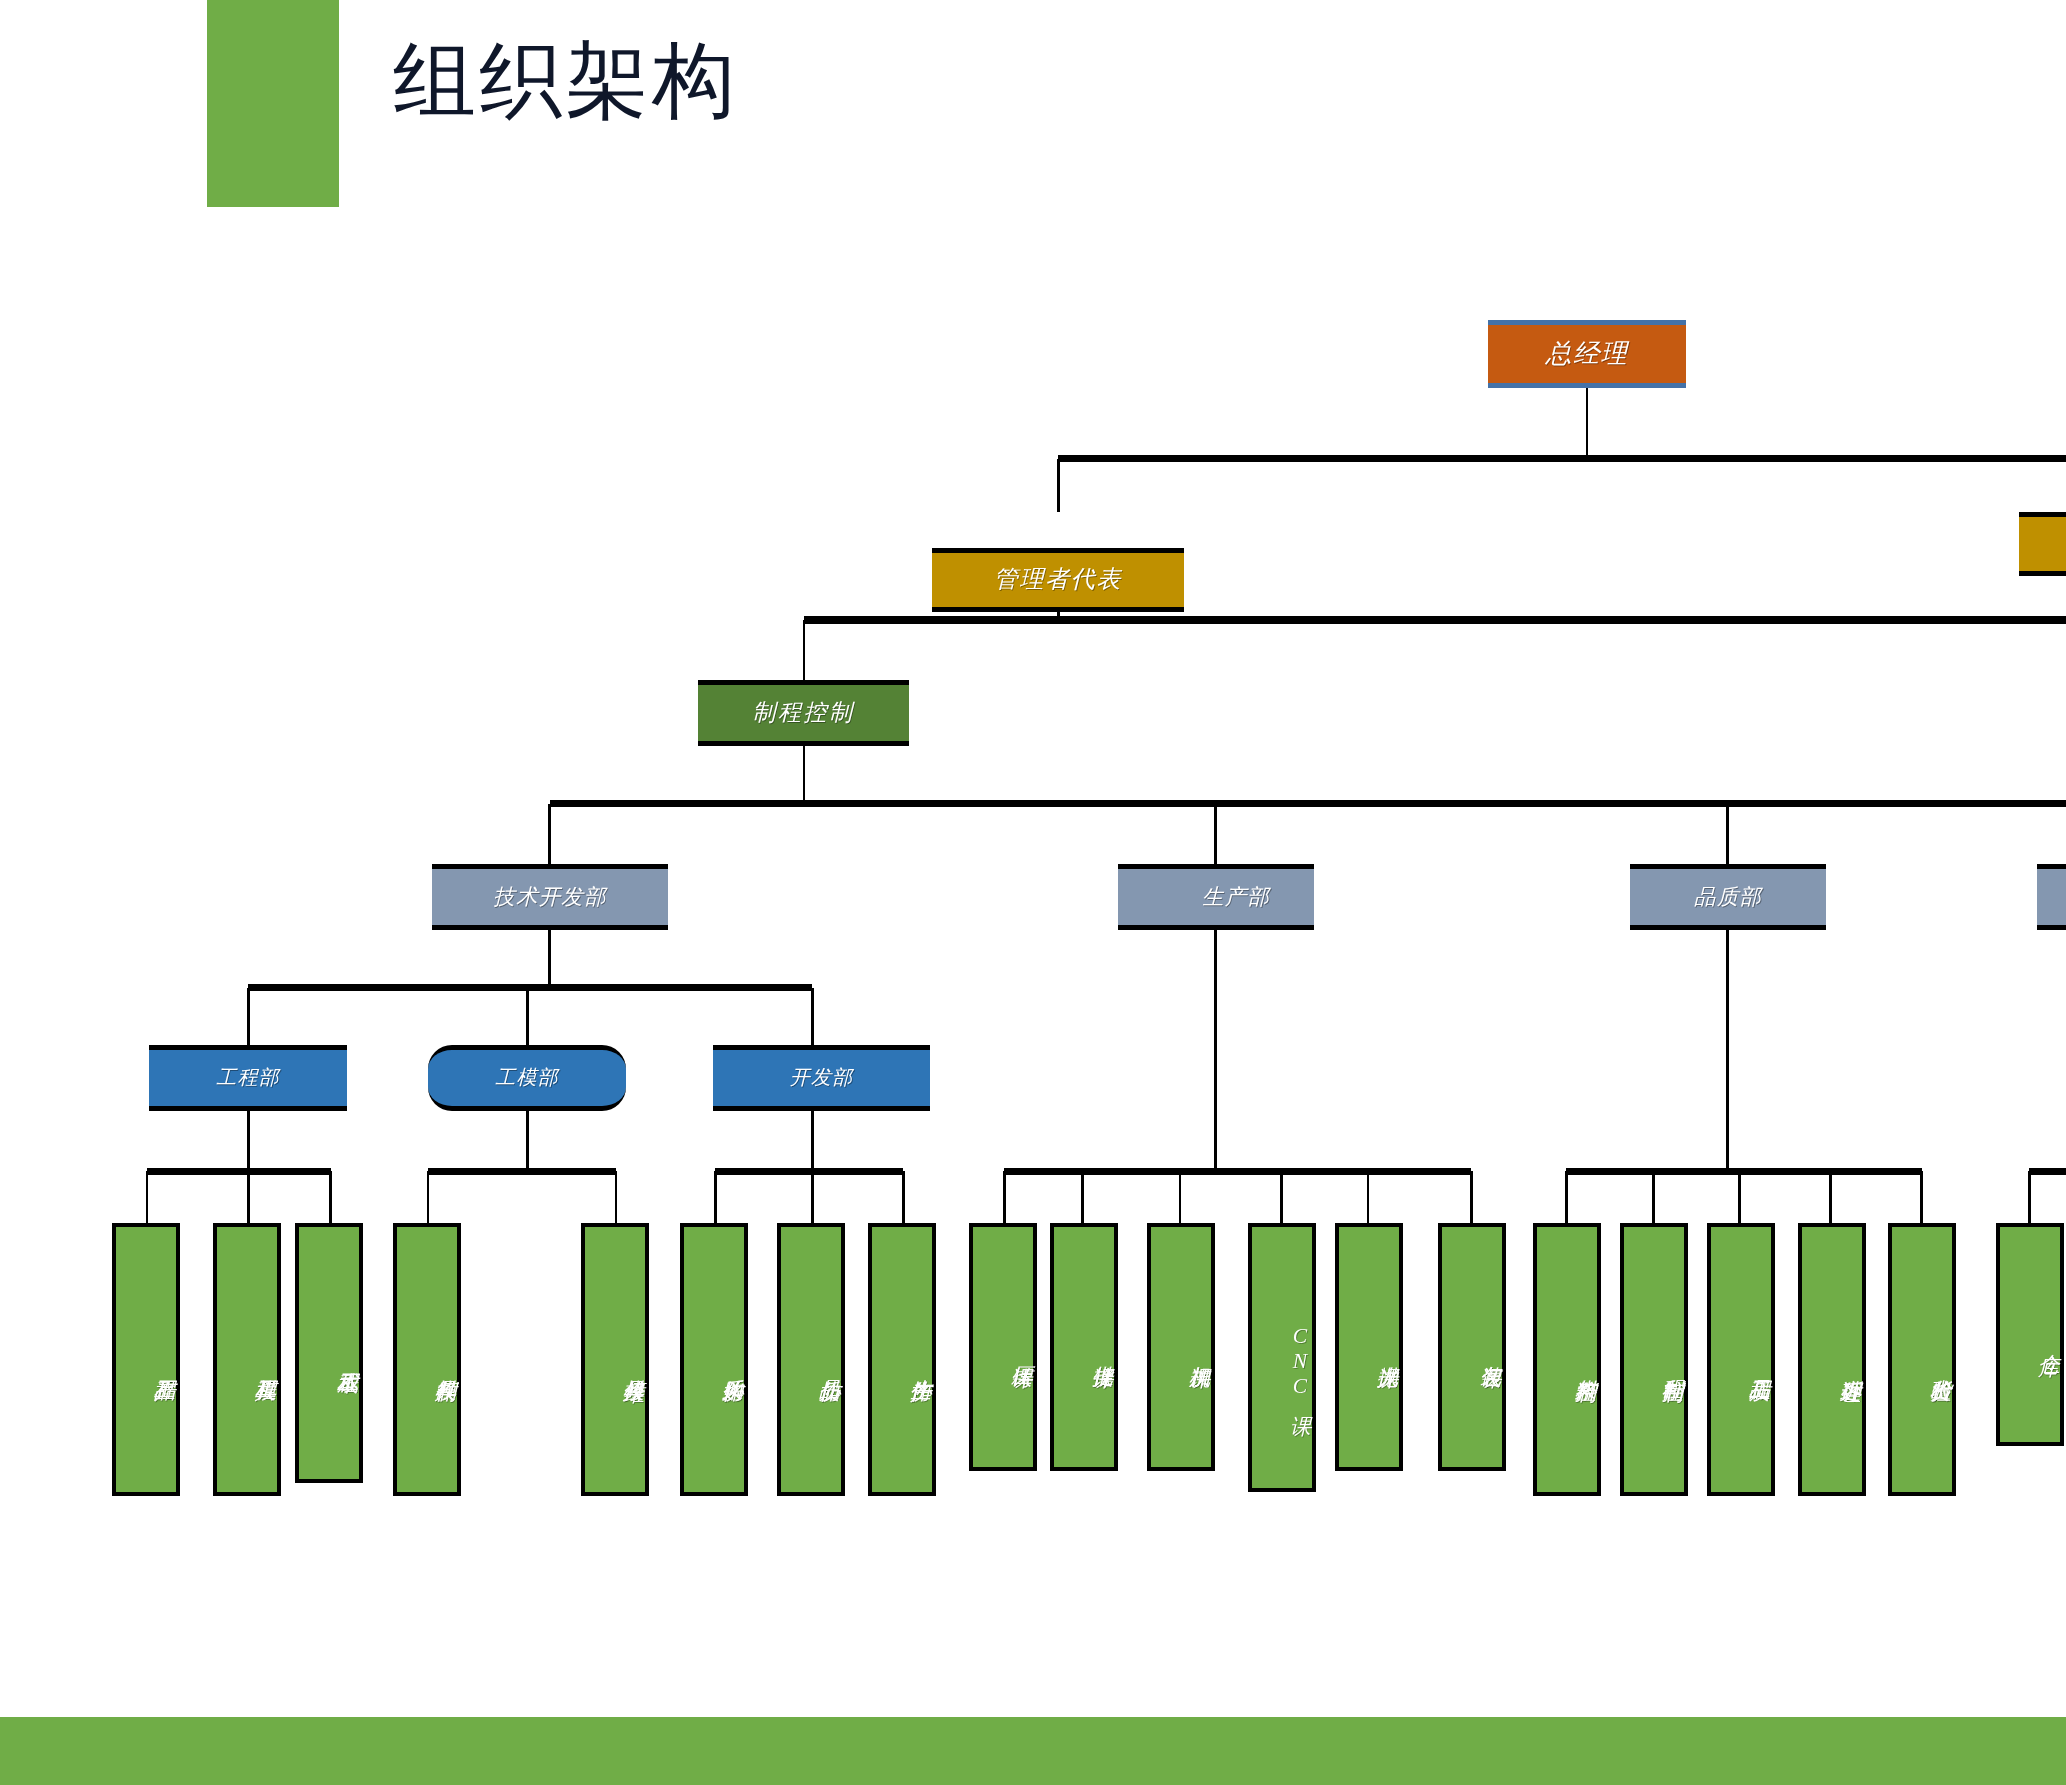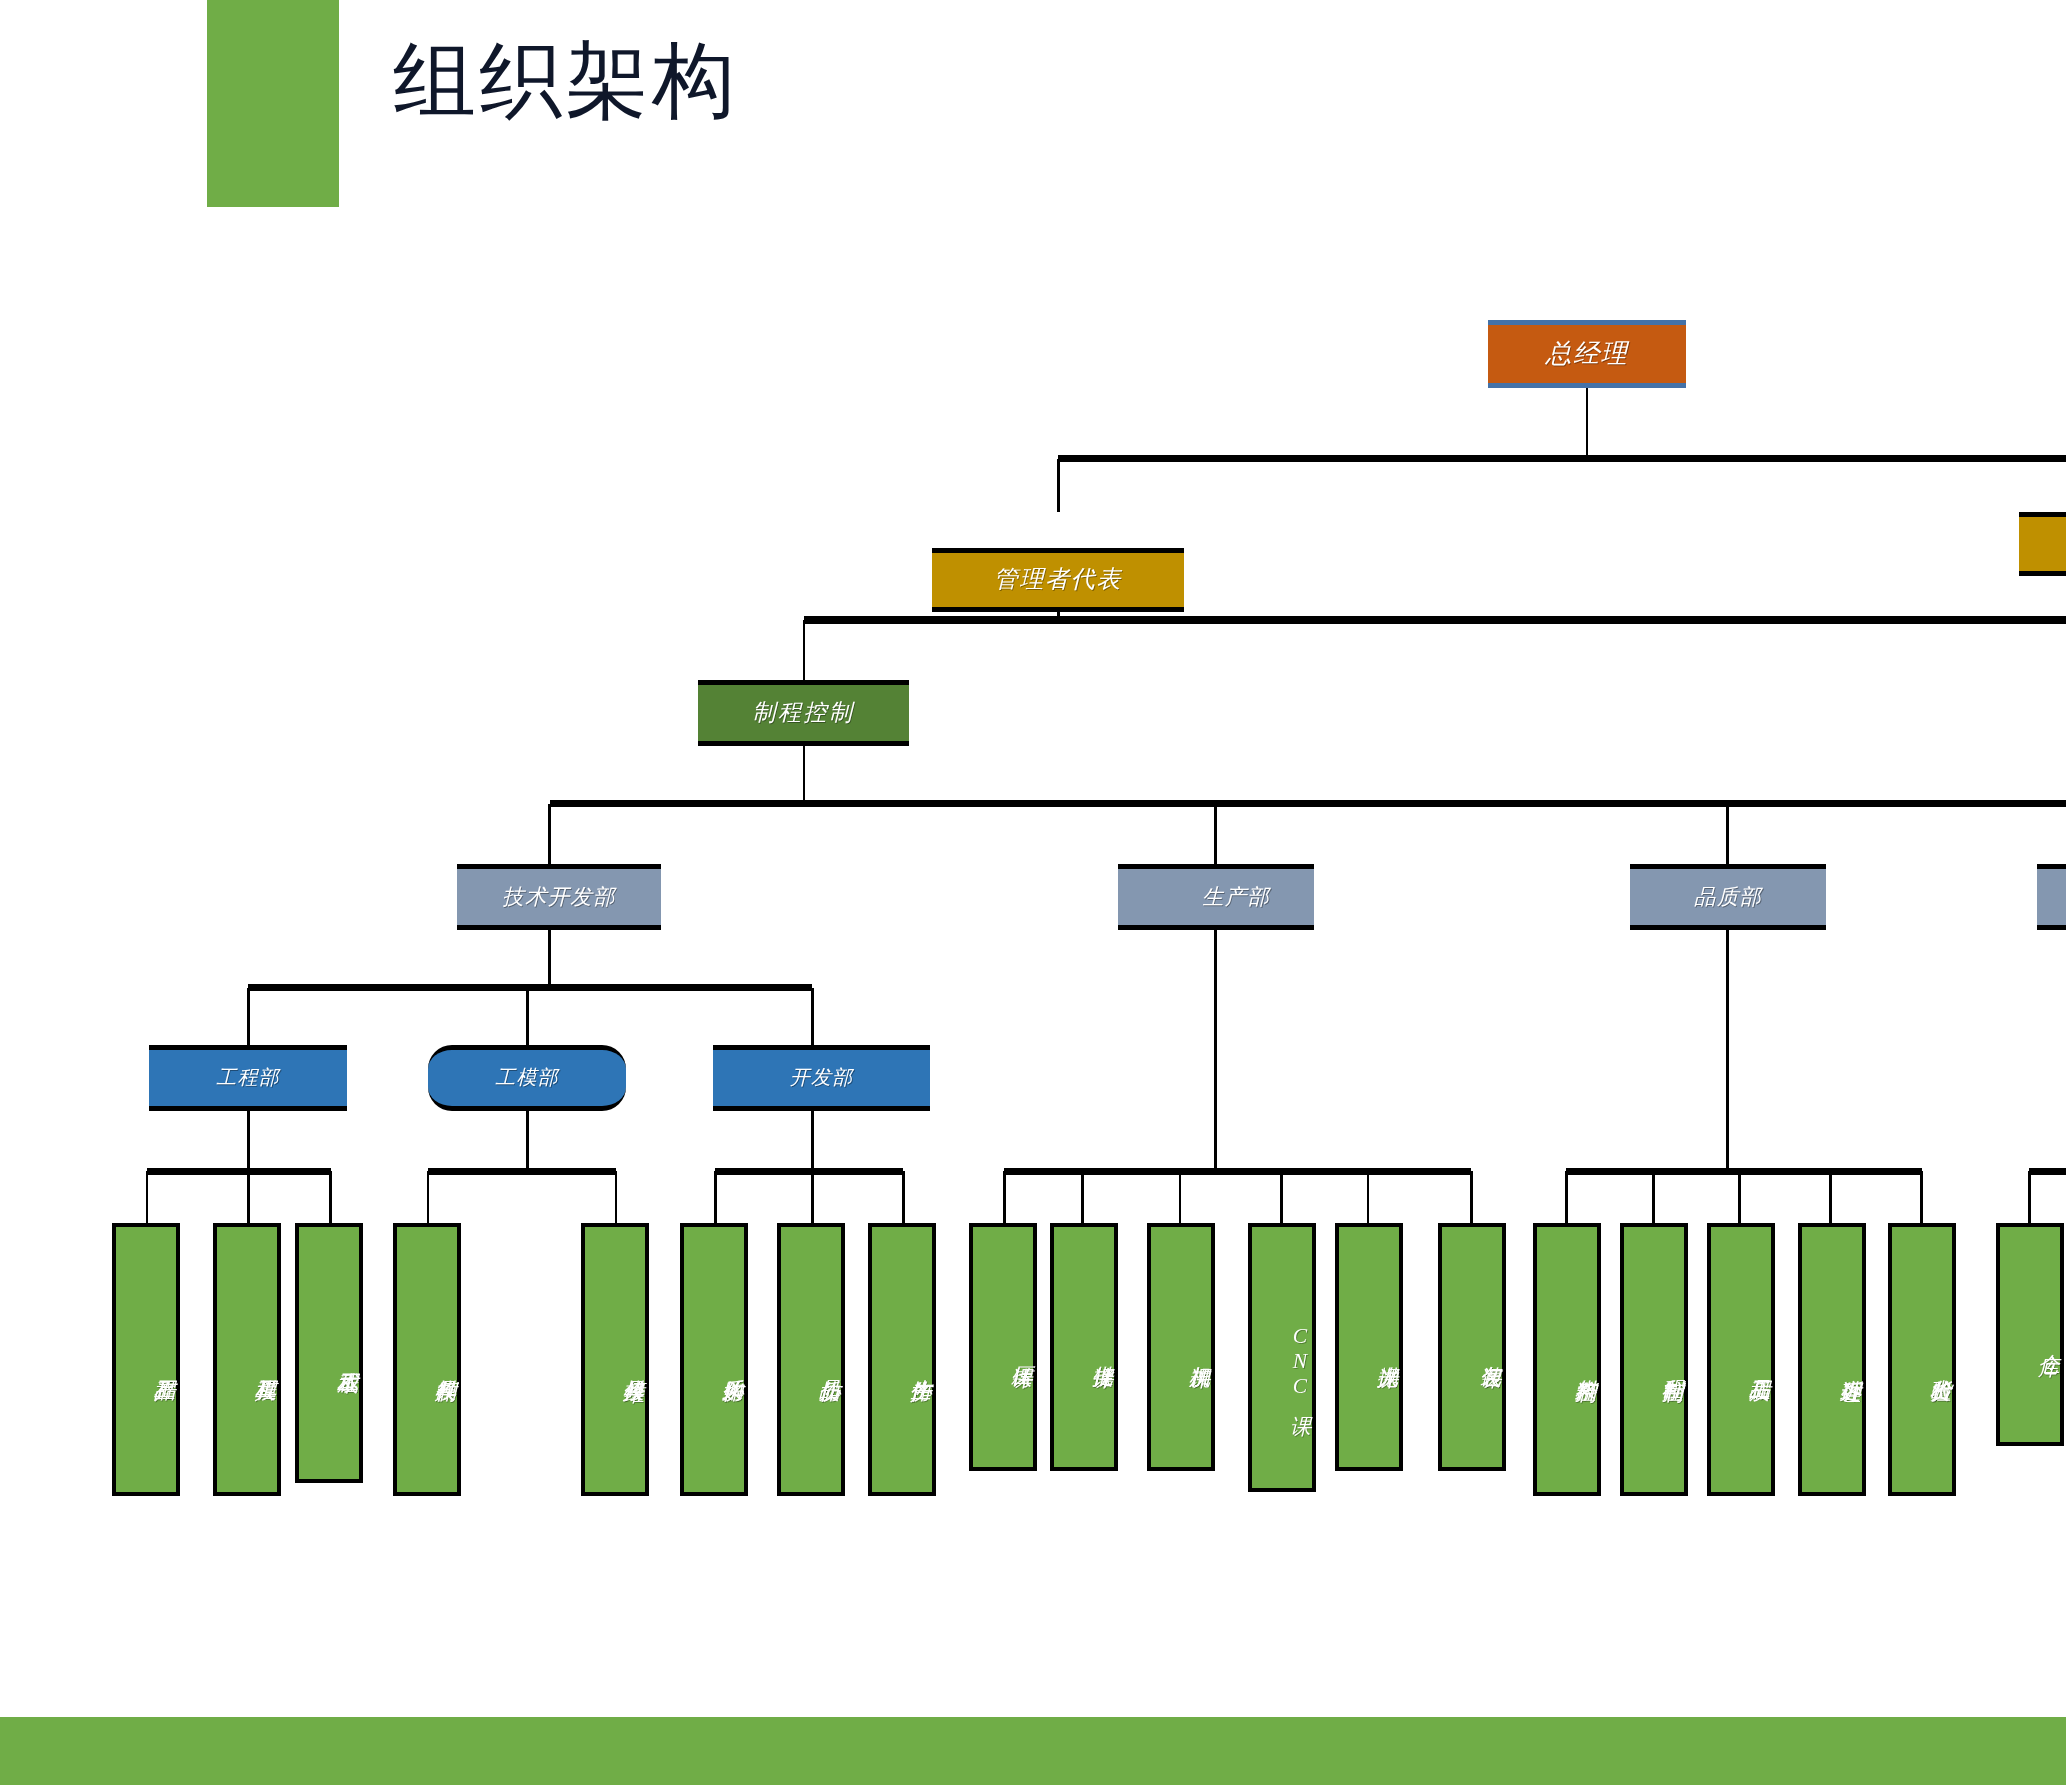--- a/index.html
+++ b/index.html
@@ -241,21 +241,21 @@
     <span>管理者代表</span>
   </div>
   <div class="node lvl-rep" style="left:2019px; top:512px; width:252px; height:64px;">
     
   </div>
 
   <div class="node lvl-vp" style="left:698px; top:680px; width:211px; height:66px;">
     <span>制程控制</span>
   </div>
 
-  <div class="node lvl-dept" style="left:457px; top:864px; width:204px; height:66px;">
+  <div class="node lvl-dept" style="left:432px; top:864px; width:236px; height:66px;">
     <span>技术开发部</span>
   </div>
   <div class="node lvl-dept" style="left:1118px; top:864px; width:196px; height:66px;padding-left:40px;">
     <span>生产部</span>
   </div>
   <div class="node lvl-dept" style="left:1630px; top:864px; width:196px; height:66px;">
     <span>品质部</span>
   </div>
   <div class="node lvl-dept" style="left:2037px; top:864px; width:215px; height:66px;">
     

